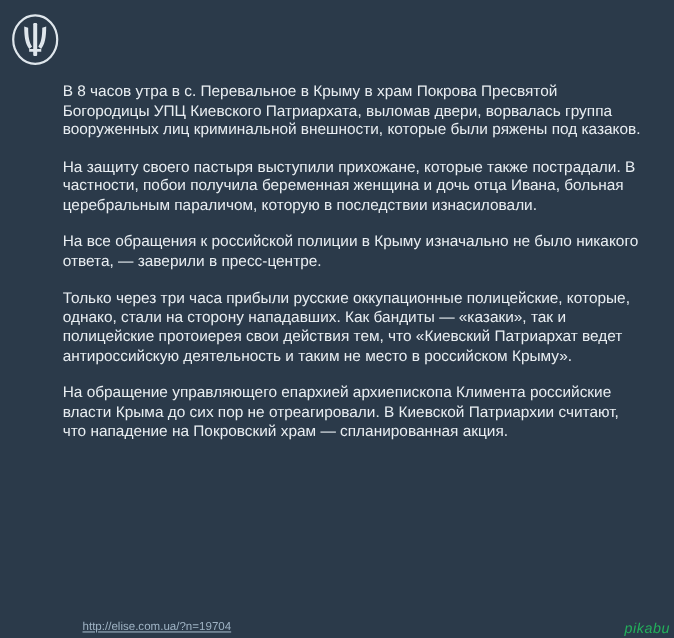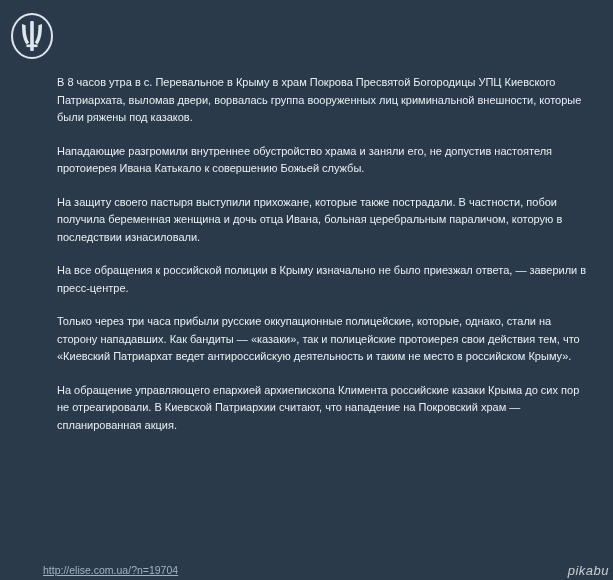--- a/index.html
+++ b/index.html
@@ -59,42 +59,42 @@
     color: #ffffff;
     letter-spacing: 0.15px;
     text-transform: uppercase;
   }
   
   .article {
     padding: 8px 26px 0 57px;
     box-sizing: border-box;
   }
   .para {
-    font-size: 11px;
+    font-size: 14px;
     line-height: 17.5px;
     color: #e9eef2;
     margin: 0 0 16px 0;
     text-align: left;
   }
   .para:last-child { margin-bottom: 0; }
   
   .source {
     position: absolute;
-    left: 43px;
+    left: 75px;
     bottom: 4px;
     font-size: 10.5px;
     color: #9fb3c4;
     text-decoration: underline;
   }
   .watermark {
     position: absolute;
     right: 4px;
     bottom: 2px;
     font-size: 13px;
-    color: #e5e5e5;
+    color: #22c55e;
     font-style: italic;
     letter-spacing: 0.5px;
     opacity: 0.85;
   }
 </style>
 </head>
 <body>
 
 <div class="page">
 
@@ -109,23 +109,22 @@
           <path d="M16.5 32.5 h11 v2.6 h-11 z"></path>
         </g>
       </svg>
     </div>
     <div class="header-text">
     </div>
   </div>
 
   <div class="article">
     <p class="para">В 8 часов утра в с. Перевальное в Крыму в храм Покрова Пресвятой Богородицы УПЦ Киевского Патриархата, выломав двери, ворвалась группа вооруженных лиц криминальной внешности, которые были ряжены под казаков.</p>
-    <p class="para">Нападающие разгромили внутреннее обустройство храма и заняли его, не допустив настоятеля протоиерея Ивана Катькало к совершению Божьей службы.</p>
     <p class="para">На защиту своего пастыря выступили прихожане, которые также пострадали. В частности, побои получила беременная женщина и дочь отца Ивана, больная церебральным параличом, которую в последствии изнасиловали.</p>
-    <p class="para">На все обращения к российской полиции в Крыму изначально не было приезжал ответа, — заверили в пресс-центре.</p>
+    <p class="para">На все обращения к российской полиции в Крыму изначально не было никакого ответа, — заверили в пресс-центре.</p>
     <p class="para">Только через три часа прибыли русские оккупационные полицейские, которые, однако, стали на сторону нападавших. Как бандиты — «казаки», так и полицейские протоиерея свои действия тем, что «Киевский Патриархат ведет антироссийскую деятельность и таким не место в российском Крыму».</p>
-    <p class="para">На обращение управляющего епархией архиепископа Климента российские казаки Крыма до сих пор не отреагировали. В Киевской Патриархии считают, что нападение на Покровский храм — спланированная акция.</p>
+    <p class="para">На обращение управляющего епархией архиепископа Климента российские власти Крыма до сих пор не отреагировали. В Киевской Патриархии считают, что нападение на Покровский храм — спланированная акция.</p>
   </div>
 
   <a class="source" href="#">http://elise.com.ua/?n=19704</a>
   <div class="watermark">pikabu</div>
 
 </div>
 
 </body></html>

